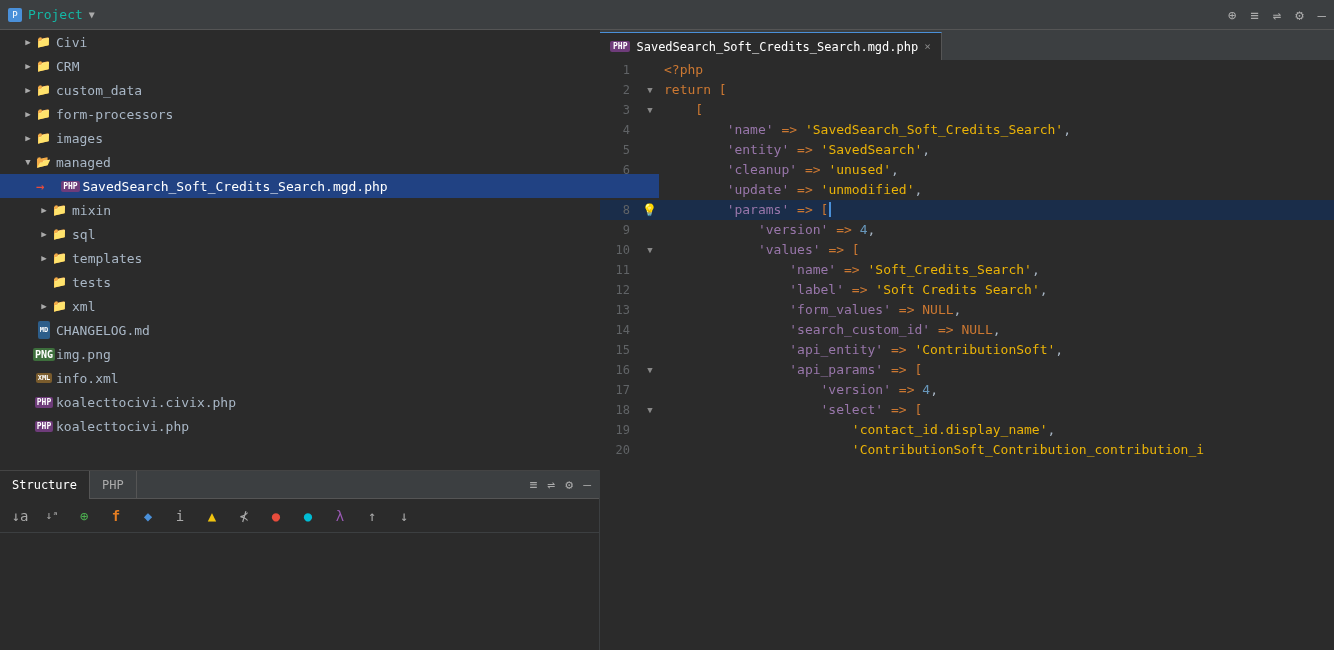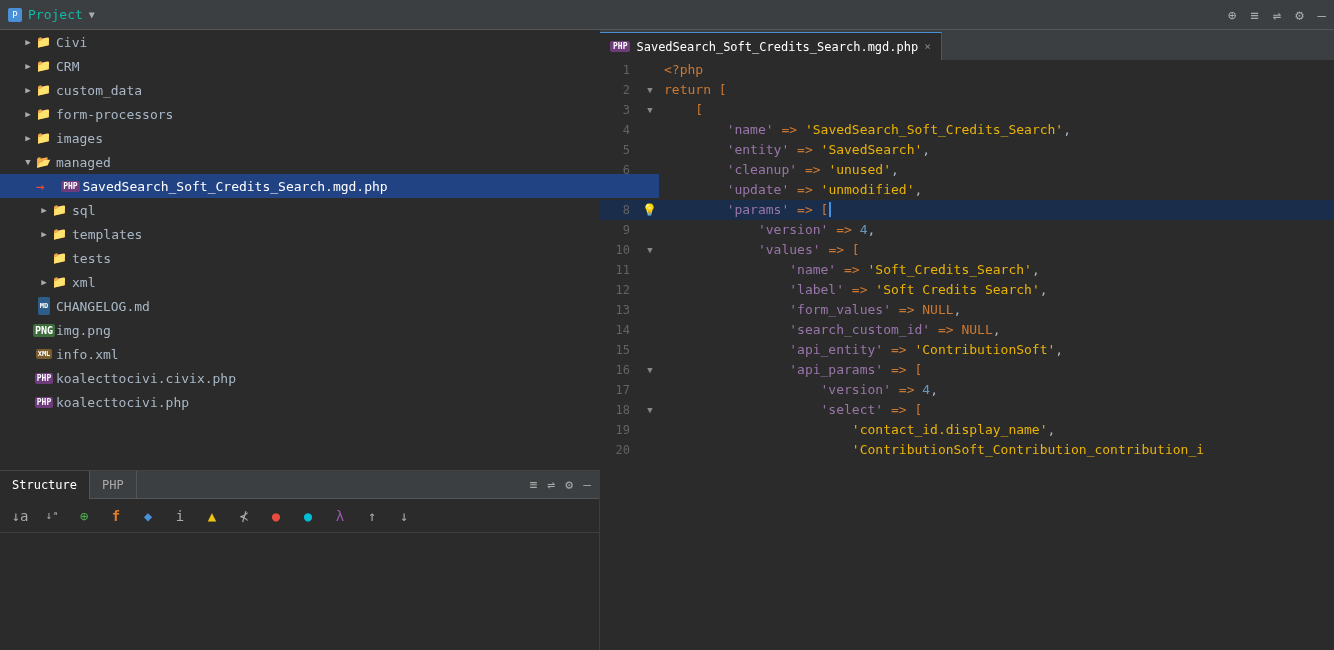--- a/index.html
+++ b/index.html
@@ -366,20 +366,25 @@
 
       <div class="tree-item indent-2 selected" style="position:relative;">
         <span style="color:#e74c3c;font-size:14px;margin-right:2px;flex-shrink:0;">→</span>
         <span class="arrow empty"></span>
         <span class="file-icon">
           <span class="php-icon">PHP</span>
         </span>
         <span class="item-label" style="color:#fff;">SavedSearch_Soft_Credits_Search.mgd.php</span>
       </div>
 
+      <div class="tree-item indent-2">
+        <span class="arrow collapsed"></span>
+        <span class="file-icon folder-icon"></span>
+        <span class="item-label">mixin</span>
+      </div>
 
       <div class="tree-item indent-2">
         <span class="arrow collapsed"></span>
         <span class="file-icon folder-icon"></span>
         <span class="item-label">sql</span>
       </div>
 
       <div class="tree-item indent-2">
         <span class="arrow collapsed"></span>
         <span class="file-icon folder-icon"></span>

